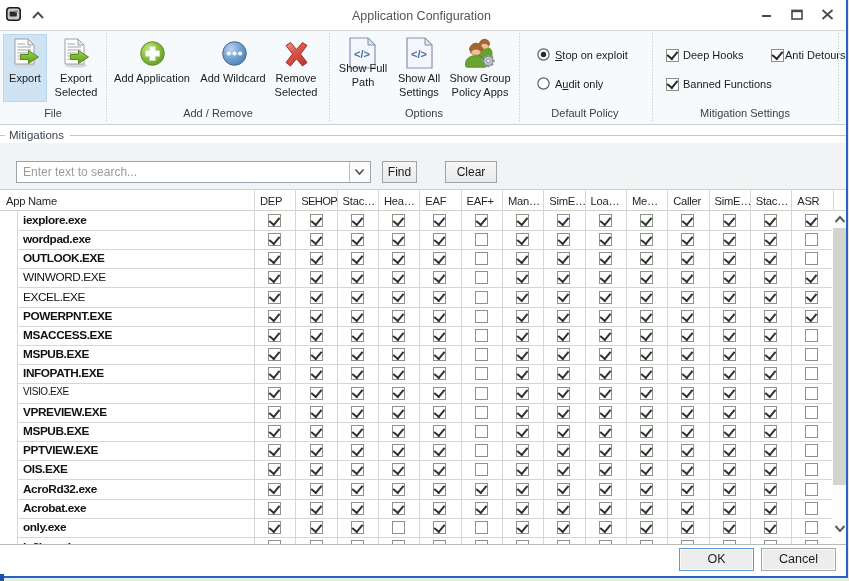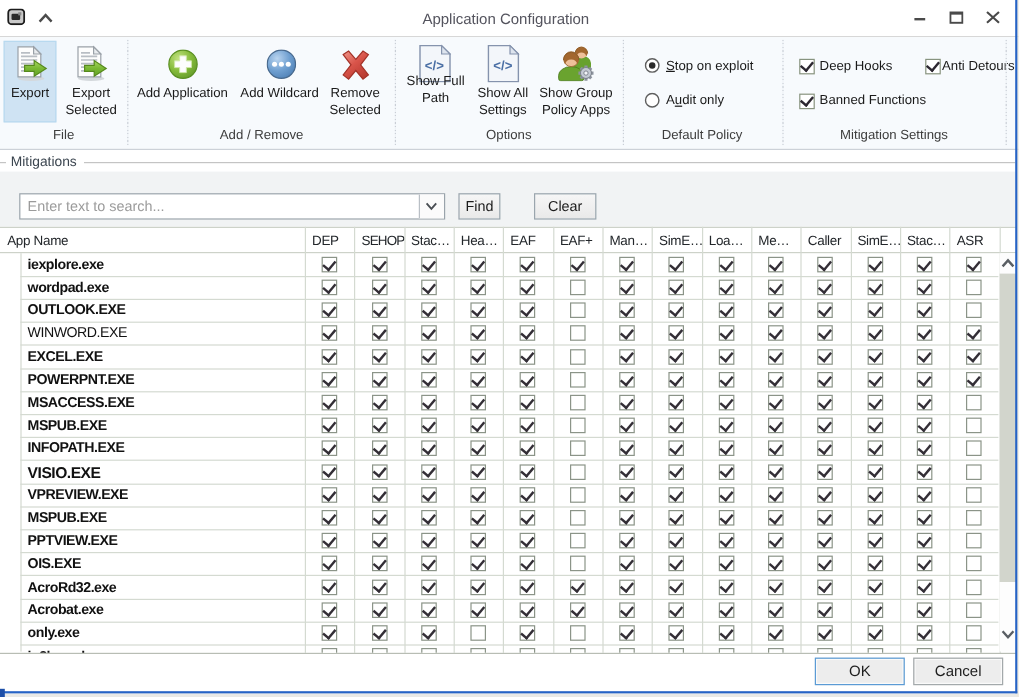--- a/index.html
+++ b/index.html
@@ -293,21 +293,21 @@
 <div class="cb on" style="left:433.4px;top:271.3px;"></div>
 <div class="cb" style="left:474.8px;top:271.3px;"></div>
 <div class="cb on" style="left:516.1px;top:271.3px;"></div>
 <div class="cb on" style="left:557.4px;top:271.3px;"></div>
 <div class="cb on" style="left:598.7px;top:271.3px;"></div>
 <div class="cb on" style="left:640.0px;top:271.3px;"></div>
 <div class="cb on" style="left:681.4px;top:271.3px;"></div>
 <div class="cb on" style="left:722.7px;top:271.3px;"></div>
 <div class="cb on" style="left:764.0px;top:271.3px;"></div>
 <div class="cb on" style="left:805.3px;top:271.3px;"></div>
-<div class="t" style="left:23px;top:289.5px;font-size:11.8px;font-weight:bold;letter-spacing:-0.4px;color:#111;">EXCEL.EXE</div>
+<div class="t" style="left:23px;top:289.5px;font-size:11.8px;font-weight:normal;letter-spacing:-0.4px;color:#111;">EXCEL.EXE</div>
 <div class="cb on" style="left:268.2px;top:290.5px;"></div>
 <div class="cb on" style="left:309.5px;top:290.5px;"></div>
 <div class="cb on" style="left:350.8px;top:290.5px;"></div>
 <div class="cb on" style="left:392.1px;top:290.5px;"></div>
 <div class="cb on" style="left:433.4px;top:290.5px;"></div>
 <div class="cb" style="left:474.8px;top:290.5px;"></div>
 <div class="cb on" style="left:516.1px;top:290.5px;"></div>
 <div class="cb on" style="left:557.4px;top:290.5px;"></div>
 <div class="cb on" style="left:598.7px;top:290.5px;"></div>
 <div class="cb on" style="left:640.0px;top:290.5px;"></div>
@@ -368,21 +368,21 @@
 <div class="cb on" style="left:433.4px;top:367.3px;"></div>
 <div class="cb" style="left:474.8px;top:367.3px;"></div>
 <div class="cb on" style="left:516.1px;top:367.3px;"></div>
 <div class="cb on" style="left:557.4px;top:367.3px;"></div>
 <div class="cb on" style="left:598.7px;top:367.3px;"></div>
 <div class="cb on" style="left:640.0px;top:367.3px;"></div>
 <div class="cb on" style="left:681.4px;top:367.3px;"></div>
 <div class="cb on" style="left:722.7px;top:367.3px;"></div>
 <div class="cb on" style="left:764.0px;top:367.3px;"></div>
 <div class="cb" style="left:805.3px;top:367.3px;"></div>
-<div class="t" style="left:23px;top:385.5px;font-size:13px;font-weight:bold;letter-spacing:-0.4px;color:#111;">VISIO.EXE</div>
+<div class="t" style="left:23px;top:385.5px;font-size:10px;font-weight:normal;letter-spacing:-0.4px;color:#111;">VISIO.EXE</div>
 <div class="cb on" style="left:268.2px;top:386.5px;"></div>
 <div class="cb on" style="left:309.5px;top:386.5px;"></div>
 <div class="cb on" style="left:350.8px;top:386.5px;"></div>
 <div class="cb on" style="left:392.1px;top:386.5px;"></div>
 <div class="cb on" style="left:433.4px;top:386.5px;"></div>
 <div class="cb" style="left:474.8px;top:386.5px;"></div>
 <div class="cb on" style="left:516.1px;top:386.5px;"></div>
 <div class="cb on" style="left:557.4px;top:386.5px;"></div>
 <div class="cb on" style="left:598.7px;top:386.5px;"></div>
 <div class="cb on" style="left:640.0px;top:386.5px;"></div>

